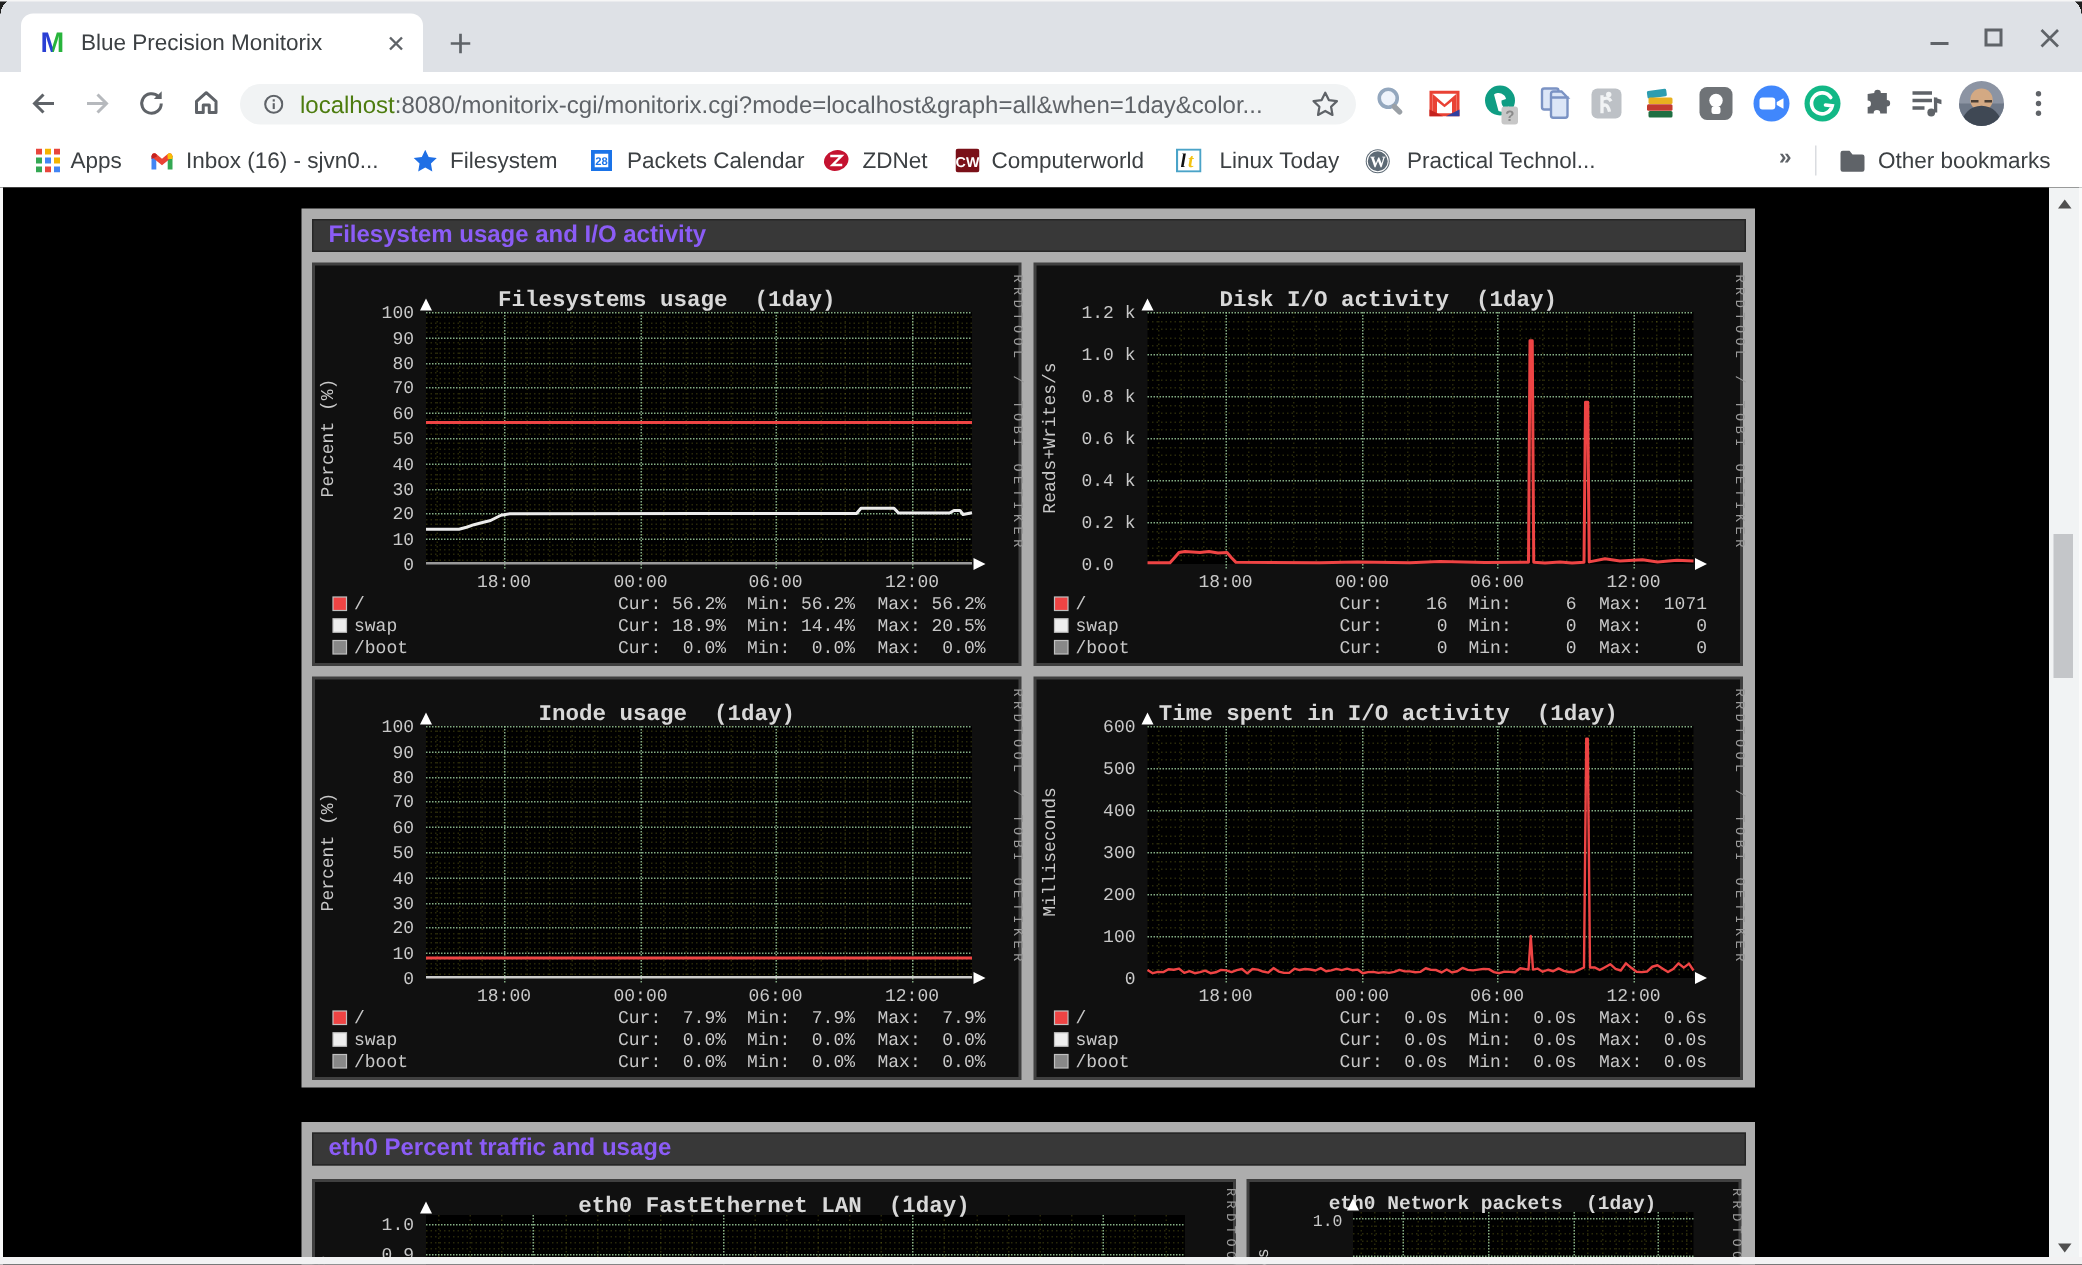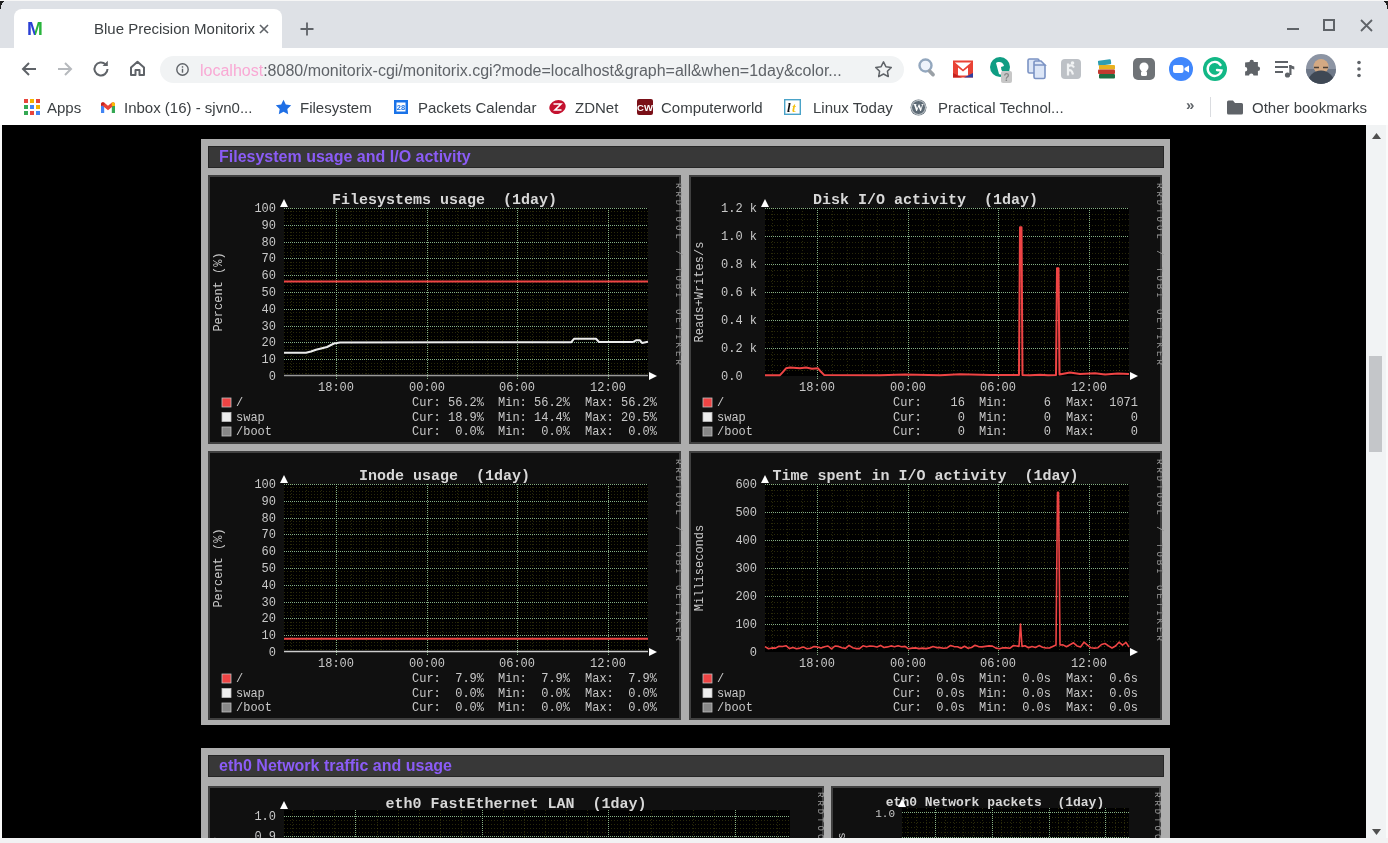--- a/index.html
+++ b/index.html
@@ -1,17 +1,17 @@
 <!DOCTYPE html>
 <html><head><meta charset="utf-8"><title>Blue Precision Monitorix</title>
 <style>
 * { margin:0; padding:0; box-sizing:border-box; }
 html,body { width:1388px; height:843px; overflow:hidden; background:#000; }
 .abs { position:absolute; }
-.t { position:absolute; font:15px 'Liberation Sans', sans-serif; color:#3c4043; white-space:nowrap;margin-left:40px; }
+.t { position:absolute; font:15px 'Liberation Sans', sans-serif; color:#3c4043; white-space:nowrap; }
 .b { position:absolute; font:15px 'Liberation Sans', sans-serif; color:#3c4043; white-space:nowrap;text-align:right; }
 .u { position:absolute; font:16px 'Liberation Sans', sans-serif; color:#5f6368; white-space:nowrap; }
 .st { position:absolute; font:bold 16px 'Liberation Sans', sans-serif; color:#8b5cf6; white-space:nowrap; }
 .gm { font:12px 'Liberation Mono', monospace; fill:#c8c8c8; }
 .gm2 { font:11px 'Liberation Mono', monospace; fill:#c8c8c8; }
 .gt { font:bold 15px 'Liberation Mono', monospace; fill:#d8d8d8; }
 .gt2 { font:bold 13px 'Liberation Mono', monospace; fill:#d8d8d8; }
 .gr { font:9px 'Liberation Mono', monospace; fill:#9a9a9a; letter-spacing:3px; }
 </style></head>
 <body>
@@ -54,21 +54,21 @@
   </svg>
 <svg class="abs" style="left:128px;top:59px" width="19" height="19" viewBox="0 0 19 19">
     <path d="M3 8.6 L9.5 2.8 L16 8.6 V16 H11.5 V11 H7.5 V16 H3 Z" fill="none" stroke="#5f6368" stroke-width="2" stroke-linejoin="round"></path>
   </svg>
 <div class="abs" style="left:160px;top:56px;width:744px;height:27px;background:#f1f3f4;border-radius:13.5px"></div>
 <svg class="abs" style="left:176px;top:63px" width="13" height="13" viewBox="0 0 13 13">
     <circle cx="6.5" cy="6.5" r="5.7" fill="none" stroke="#5f6368" stroke-width="1.4"></circle>
     <rect x="5.8" y="5.8" width="1.4" height="3.9" fill="#5f6368"></rect>
     <rect x="5.8" y="3.2" width="1.4" height="1.5" fill="#5f6368"></rect>
   </svg>
-<div class="u" style="left:200px;top:62px"><span style="color:#f9a8d4">localhost</span>:8080/monitorix-cgi/monitorix.cgi?mode=localhost&amp;graph=all&amp;when=1day&amp;color...</div>
+<div class="u" style="left:200px;top:62px"><span style="color:#4d7c0f">localhost</span>:8080/monitorix-cgi/monitorix.cgi?mode=localhost&amp;graph=all&amp;when=1day&amp;color...</div>
 <svg class="abs" style="left:874px;top:60px" width="19" height="19" viewBox="0 0 19 19">
     <path d="M9.5 1.8 L11.9 6.7 L17.3 7.4 L13.4 11.2 L14.3 16.6 L9.5 14 L4.7 16.6 L5.6 11.2 L1.7 7.4 L7.1 6.7 Z" fill="none" stroke="#5f6368" stroke-width="1.5" stroke-linejoin="round"></path>
   </svg>
 <svg class="abs" style="left:916px;top:57px" width="23" height="23" viewBox="0 0 23 23">
     <circle cx="9.5" cy="8.5" r="6" fill="#eef3fb" stroke="#93a7be" stroke-width="2.4"></circle>
     <rect x="13.6" y="11.6" width="8.5" height="3.6" rx="1.8" transform="rotate(45 13.6 11.6)" fill="#9aa0a6"></rect>
   </svg>
 <svg class="abs" style="left:952px;top:58px" width="22" height="22" viewBox="0 0 22 22">
     <rect x="1" y="2.5" width="20" height="17" fill="#e94235"></rect>
     <rect x="3" y="4.5" width="16" height="13" fill="#ffffff"></rect>
@@ -207,21 +207,21 @@
     <path d="M5.5 1 L10 7 H1 Z" fill="#505050"></path>
   </svg>
 <svg class="abs" style="left:1371px;top:828px" width="11" height="8" viewBox="0 0 11 8">
     <path d="M5.5 7 L10 1 H1 Z" fill="#505050"></path>
   </svg>
 <div class="abs" style="left:201px;top:139px;width:969px;height:586px;background:#adadad"></div>
 <div class="abs" style="left:201px;top:748px;width:969px;height:95px;background:#adadad"></div>
 <div class="abs" style="left:208px;top:146px;width:956px;height:22px;background:#383838;border:1px solid #262626"></div>
 <div class="st" style="left:219px;top:148px">Filesystem usage and I/O activity</div>
 <div class="abs" style="left:208px;top:755px;width:956px;height:22px;background:#383838;border:1px solid #262626"></div>
-<div class="st" style="left:219px;top:757px">eth0 Network traffic and usage</div>
+<div class="st" style="left:219px;top:757px">eth0 Percent traffic and usage</div>
 <svg class="abs" style="left:0;top:0" width="1388" height="843" viewBox="0 0 1388 843">
     <rect x="209" y="176" width="471" height="267" fill="#101010" stroke="#404040" stroke-width="2"></rect>
 <rect x="284" y="208" width="364" height="168" fill="#000000"></rect>
 <line x1="284" y1="373.5" x2="648" y2="373.5" stroke="#808020" stroke-width="1" stroke-dasharray="1 2" opacity="0.32"></line>
 <line x1="284" y1="369.5" x2="648" y2="369.5" stroke="#808020" stroke-width="1" stroke-dasharray="1 2" opacity="0.32"></line>
 <line x1="284" y1="366.5" x2="648" y2="366.5" stroke="#808020" stroke-width="1" stroke-dasharray="1 2" opacity="0.32"></line>
 <line x1="284" y1="363.5" x2="648" y2="363.5" stroke="#808020" stroke-width="1" stroke-dasharray="1 2" opacity="0.32"></line>
 <line x1="284" y1="356.5" x2="648" y2="356.5" stroke="#808020" stroke-width="1" stroke-dasharray="1 2" opacity="0.32"></line>
 <line x1="284" y1="352.5" x2="648" y2="352.5" stroke="#808020" stroke-width="1" stroke-dasharray="1 2" opacity="0.32"></line>
 <line x1="284" y1="349.5" x2="648" y2="349.5" stroke="#808020" stroke-width="1" stroke-dasharray="1 2" opacity="0.32"></line>

